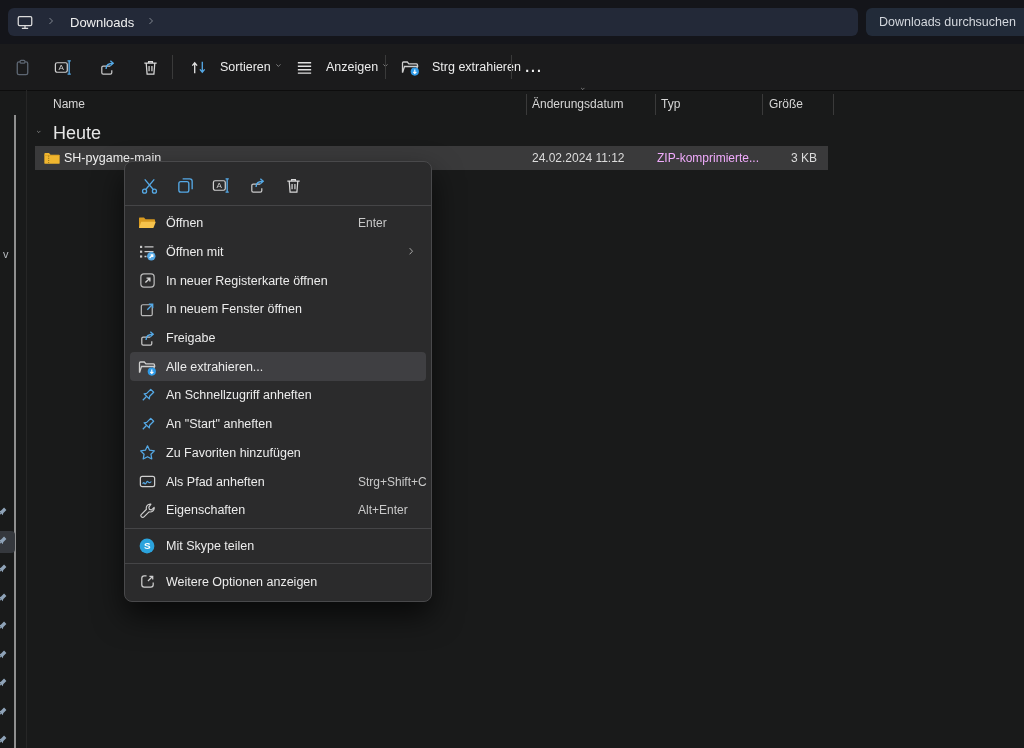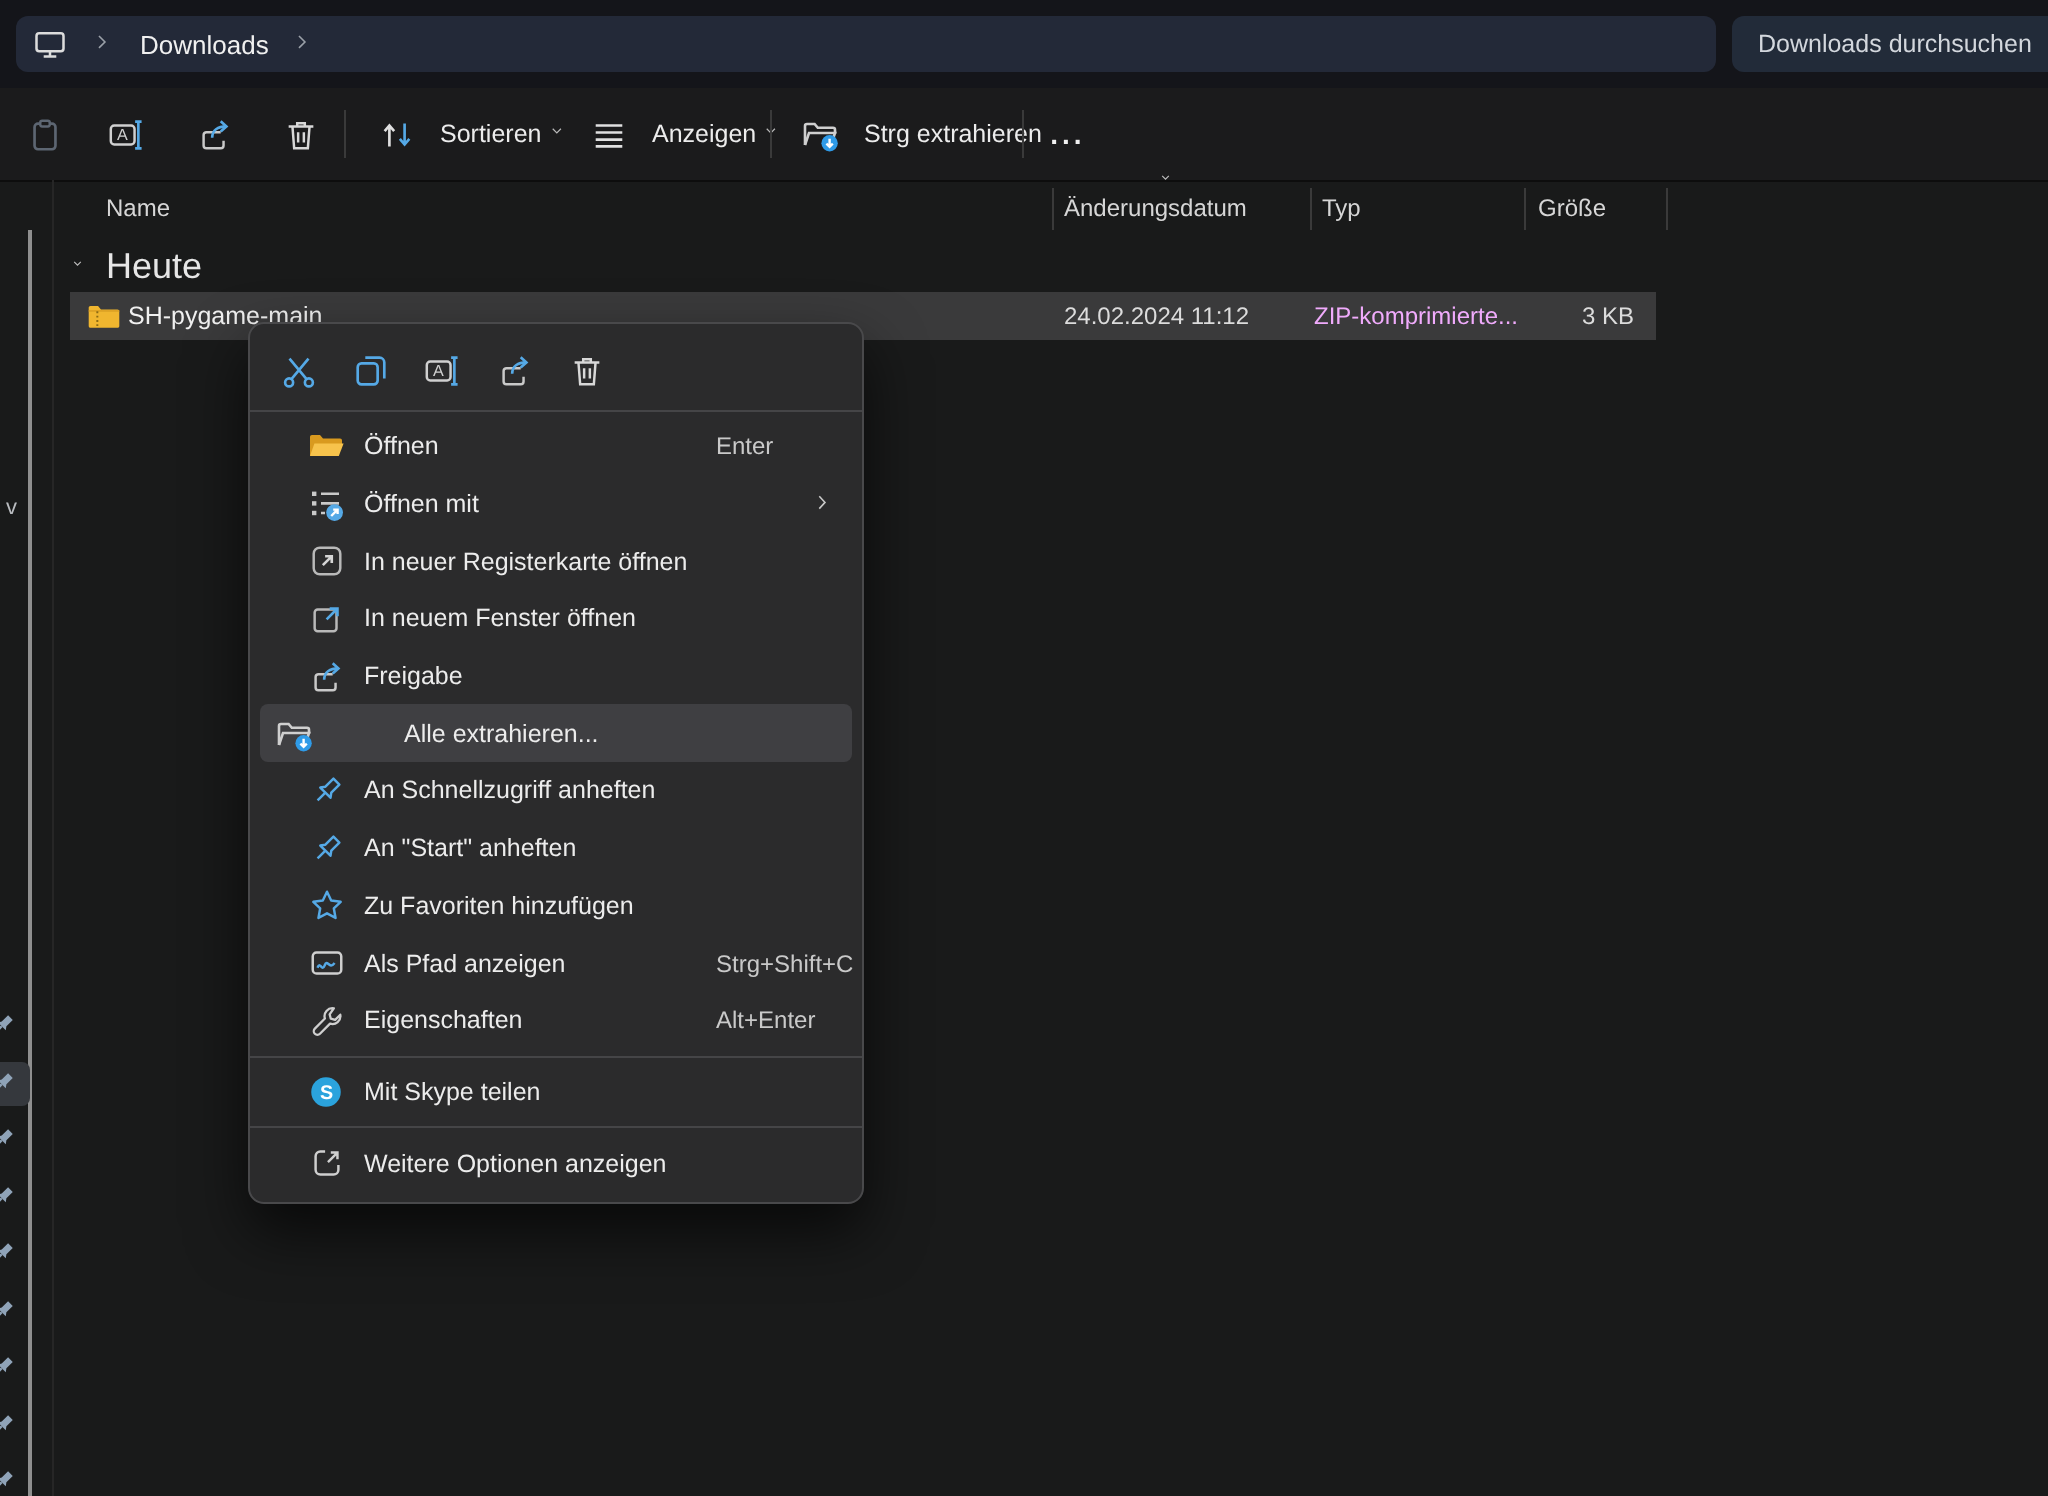--- a/index.html
+++ b/index.html
@@ -54,26 +54,26 @@
   
   .ctxmenu{
     position:absolute;left:124px;top:161px;width:308px;
     background:#2b2b2c;border:1px solid #49494b;border-radius:8px;
     box-shadow:0 14px 30px rgba(0,0,0,.65);
     padding:6px 0 5px 0;box-sizing:border-box;
   }
   .ctx-iconrow{height:34px;display:flex;align-items:center;padding-left:6px;}
   .ctx-iconbtn{width:36px;height:30px;display:flex;align-items:center;justify-content:center;border-radius:4px;}
   .ctx-sep{height:1px;background:#454547;margin:3px 0;}
-  .ctx-item{position:relative;height:28.7px;display:flex;align-items:center;padding-left:28px;}
+  .ctx-item{position:relative;height:28.7px;display:flex;align-items:center;padding-left:12px;}
   .ctx-item .mi{width:20px;display:flex;justify-content:center;}
   .ctx-item .mlabel{margin-left:9px;font-size:12.5px;color:#ececec;white-space:nowrap;}
   .ctx-item .mshort{position:absolute;left:233px;font-size:12px;color:#c9c9c9;}
   .ctx-item .msub{position:absolute;right:12px;color:#c9c9c9;display:flex;}
-  .ctx-item.hl{margin:0 5px;padding-left:7px;border-radius:4px;background:#3f3f42;gap:36px;}
+  .ctx-item.hl{margin:0 5px;padding-left:7px;border-radius:4px;background:#3f3f42;}
 </style>
 </head>
 <body>
 
 <div class="titlebar">
   <div class="addressbar">
     <span class="addr-icon">
         <svg width="18" height="18" viewBox="0 0 20 20" fill="none">
           <rect x="2.5" y="4" width="15" height="10" rx="1.5" stroke="#dcdcdc" stroke-width="1.4"></rect>
           <path d="M10 14v3M6.5 17h7" stroke="#dcdcdc" stroke-width="1.4"></path>
@@ -442,21 +442,21 @@
         </span>
         <span class="mlabel">Zu Favoriten hinzufügen</span>
       </div>
       <div class="ctx-item">
         <span class="mi">
           <svg width="19" height="19" viewBox="0 0 20 20" fill="none">
             <rect x="2.5" y="4.5" width="15" height="11" rx="2" stroke="#cfcfcf" stroke-width="1.3"></rect>
             <path d="M5 12.5c1.3-4 2.3 2.6 3.8-1.3 1.4-3.7 2.4 2.6 5.2-1.2" stroke="#55a9e6" stroke-width="1.3"></path>
           </svg>
         </span>
-        <span class="mlabel">Als Pfad anzeigen</span>
+        <span class="mlabel">Als Pfad anheften</span>
         <span class="mshort">Strg+Shift+C</span>
       </div>
       <div class="ctx-item">
         <span class="mi">
           <svg width="19" height="19" viewBox="0 0 20 20" fill="none">
             <path d="M13.6 3.3a4.2 4.2 0 0 0-4.7 5.4L3.6 14a1.9 1.9 0 1 0 2.7 2.7l5.3-5.3a4.2 4.2 0 0 0 5.4-4.7l-2.7 2.7-2.3-.6-.6-2.3z" stroke="#cfcfcf" stroke-width="1.2" stroke-linejoin="round"></path>
           </svg>
         </span>
         <span class="mlabel">Eigenschaften</span>
         <span class="mshort">Alt+Enter</span>

